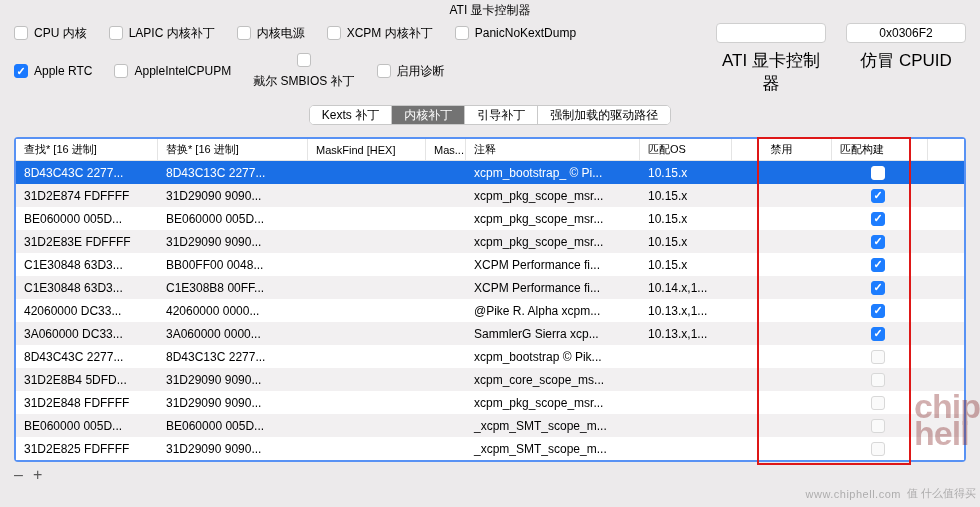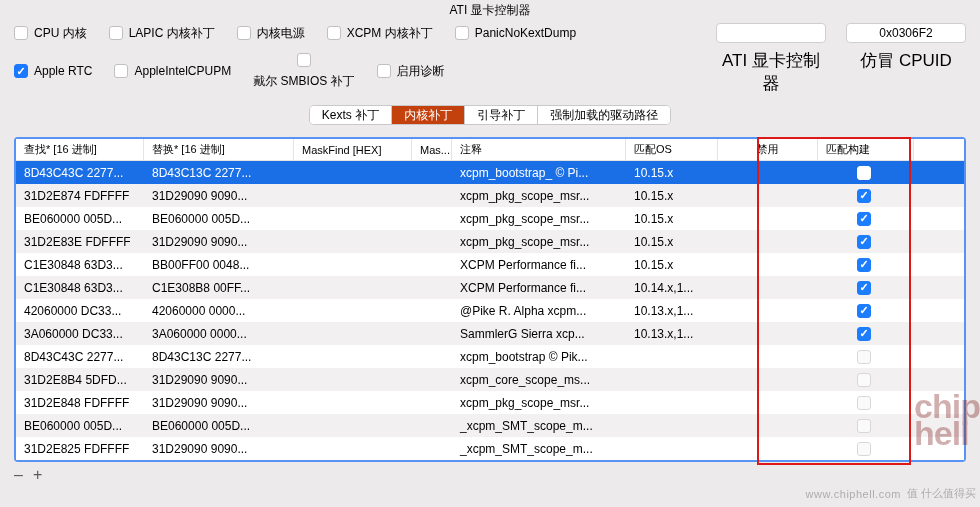--- a/index.html
+++ b/index.html
@@ -32,21 +32,21 @@
 .tabs-wrap { display: flex; justify-content: center; margin-top: 10px; }
 .seg {
   display: inline-flex; border: 1px solid #c9c9c9; border-radius: 5px; overflow: hidden;
   background: #ffffff; height: 20px;
 }
 .seg button {
   border: none; background: #ffffff; font-size: 12px; padding: 0 12px;
   border-right: 1px solid #c9c9c9; color: #000000; cursor: pointer;
 }
 .seg button:last-child { border-right: none; }
-.seg button.active { background: #c2410c; color: #ffffff; }
+.seg button.active { background: #737373; color: #ffffff; }
 
 .table-container {
   margin: 6px 14px 0; border: 2px solid #5892f4; border-radius: 4px;
   background: #ffffff; position: relative;
 }
 .table-header {
   display: flex; background: #ffffff; border-bottom: 1px solid #e4e4e4;
   height: 22px; align-items: center; font-size: 11px; color: #000000;
 }
 .th {
@@ -55,21 +55,21 @@
 }
 .th:last-child { border-right: none; }
 
 .tbody { }
 .tr { display: flex; height: 23px; font-size: 12px; }
 .tr.selected { background: #1a6fe6; color: #ffffff; }
 .tr:not(.selected).odd { background: #ffffff; }
 .tr:not(.selected).even { background: #f2f0f1; }
 .td { padding: 0 8px; overflow: hidden; white-space: nowrap; text-overflow: ellipsis; height: 100%; display: flex; align-items: center; }
 
-.col-find   { width: 128px; }
+.col-find   { width: 142px; }
 .col-repl   { width: 150px; }
 .col-maskf  { width: 118px; }
 .col-maskr  { width: 40px; }
 .col-comm   { width: 174px; }
 .col-os     { width: 92px; }
 .col-build  { width: 96px; }
 .col-dis    { width: 100px; justify-content: center; }
 .col-rest   { flex: 1; }
 
 .tbl-chk {

